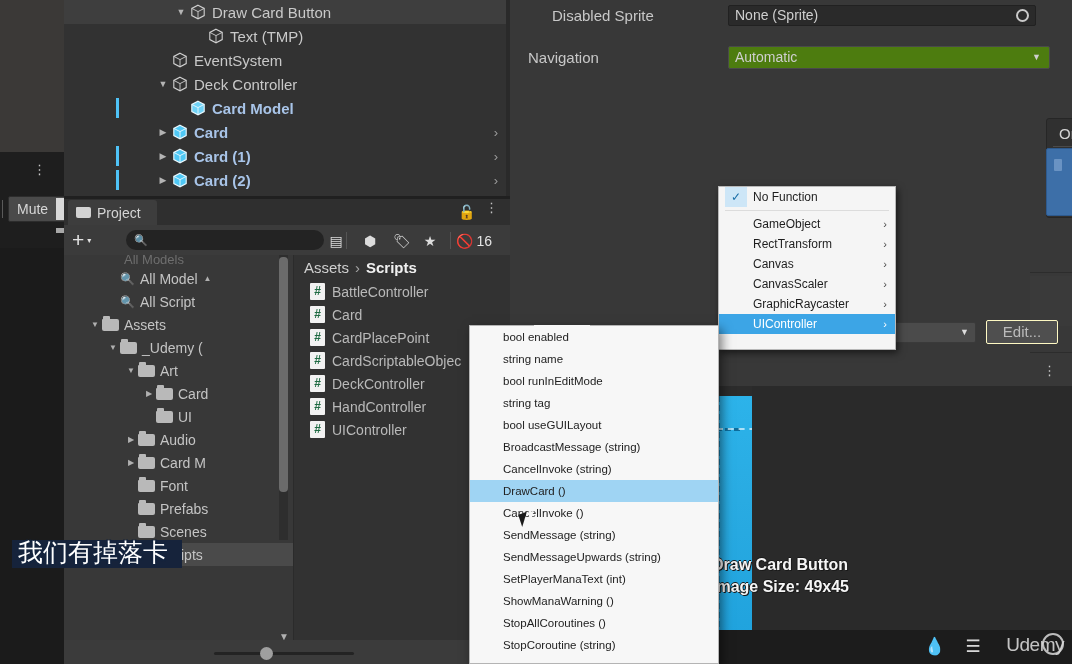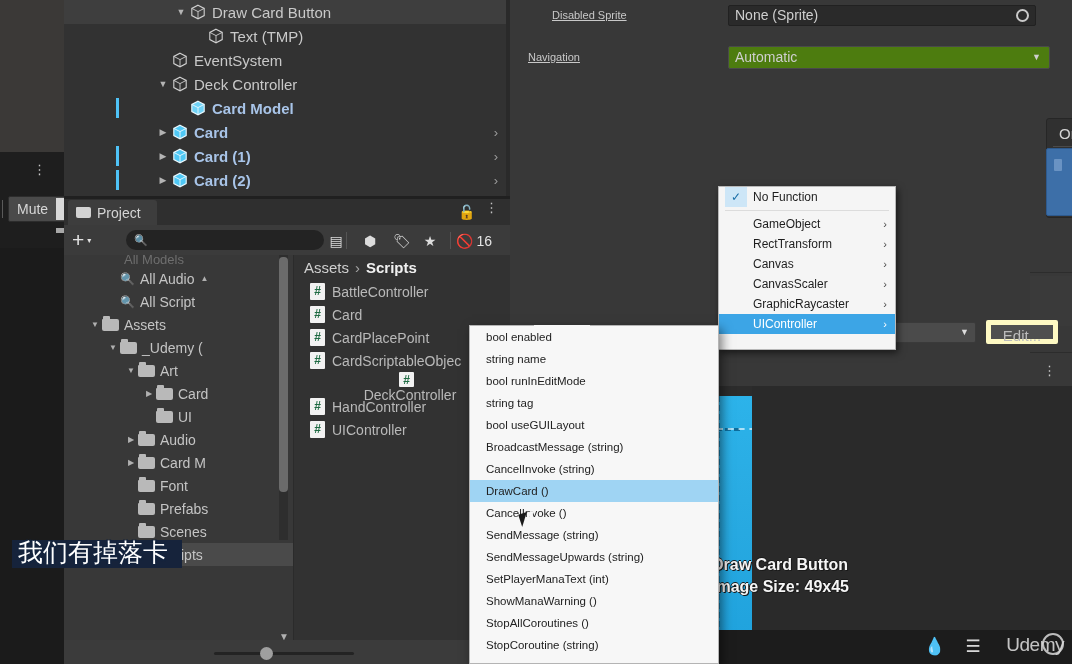--- a/index.html
+++ b/index.html
@@ -160,42 +160,42 @@
   #proj-right-bottombar { position:absolute; left:230px; bottom:0; width:216px; height:22px; background:#3d3d3d; }
   #proj-bottombar { position:absolute; left:0; bottom:0; width:446px; height:24px; background:#3b3b3b; }
   #proj-slider-track { position:absolute; left:150px; bottom:9px; width:140px; height:3px; background:#232323; border-radius:2px;}
   #proj-slider-knob { position:absolute; left:196px; bottom:4px; width:13px; height:13px; background:#9f9f9f; border-radius:50%;}
 
   
   #inspector {
     position: absolute; left: 510px; top: 0; width: 562px; height: 664px; background: #383838;
   }
   .prop-row { position:absolute; left:0; height:26px; width:562px; display:flex; align-items:center; }
-  .prop-label { color:#c8c8c8; font-size:11px;text-decoration:underline; }
+  .prop-label { color:#c8c8c8; font-size:15px; }
   .field {
     background:#2a2a2a; border:1px solid #212121; border-radius:2px; height:21px;
     display:flex; align-items:center; color:#cfcfcf; font-size:14px; padding:0 6px;
   }
   .field.grey { background:#4d7c0f; border-color:#4a4a4a; }
   #onclick-panel {
     position:absolute; left:536px; top:118px; width:518px; height:100px;
     background:#303030; border:1px solid #262626; border-radius:3px;
   }
   #onclick-title { position:absolute; left:12px; top:6px; color:#d4d4d4; font-size:15px; }
   #onclick-sep { position:absolute; left:6px; top:27px; width:506px; height:1px; background:#4a4a4a; }
   #event-entry {
     position:absolute; left:536px; top:148px; width:518px; height:68px;
     background: #3d6fa8; border:1px solid #2e5a8e; border-radius:2px;
   }
   #event-handle { position:absolute; left:7px; top:10px; width:8px; height:12px; background:#6a93c3; border-radius:1px; }
   #insp-sep1 { position:absolute; left:520px; top:272px; width:552px; height:1px; background:#2c2c2c; }
   #matpanel { position:absolute; left:520px; top:276px; width:552px; height:50px; background:#3a3a3a; }
   #edit-btn {
     position:absolute; right:14px; top:320px; width:72px; height:24px;
-    background:#4f4f4f; border:5px solid #fef9c3; border-radius:2px;
+    background:#4f4f4f; border:1px solid #fef9c3; border-radius:2px;
     color:#bbb; font-size:15px; text-align:center; line-height:22px;
   }
   #combo-small {
     position:absolute; right:96px; top:322px; width:84px; height:21px;
     background:#4b4b4b; border:1px solid #3a3a3a; border-radius:2px;
   }
   #combo-small .ar { position:absolute; right:6px; top:4px; color:#ddd; font-size:9px; }
   #insp-sep2 { position:absolute; left:520px; top:352px; width:552px; height:1px; background:#2c2c2c; }
   #insp-kebab3 { position:absolute; right:16px; top:366px; color:#c8c8c8; font-size:13px; line-height:9px; }
   #insp-scrollbar { position:absolute; right:2px; top:386px; width:6px; height:250px; background:#2e2e2e; }
@@ -267,21 +267,21 @@
   #dd-methods {
     position:absolute; left:469px; top:325px; width:250px; height:339px;
     background:#f7f7f7; border:1px solid #b4b4b4; z-index:45;
     box-shadow: 3px 4px 10px rgba(0,0,0,.5);
   }
   #dd-m-topnotch {
     position:absolute; left:64px; top:-1px; width:56px; height:2px; background:#f7f7f7;
   }
   .ddm-row {
     height:22px; display:flex; align-items:center; color:#222; font-size:11.5px;
-    padding-left:16px; white-space:nowrap;
+    padding-left:33px; white-space:nowrap;
   }
   .ddm-row.sel { background:#9fd4f3; }
   #cursor {
     position:absolute; left:520px; top:513px; width:0; height:0; z-index:60;
     border-left: 9px solid #1a1a1a; border-bottom: 13px solid transparent;
     transform: rotate(-18deg);
   }
   #cursor:after {
     content:""; position:absolute; left:1px; top:1px;
     border-left: 6px solid #f6f6f6; border-bottom: 9px solid transparent;
@@ -451,21 +451,21 @@
     <div id="proj-body">
       <div id="proj-left">
         <div id="proj-left-topcut">
           <div id="cut-label">All Models</div>
         </div>
         <div id="tree-rows">
             <div class="srow" style="top: 12px;">
               <span style="width:42px;flex:0 0 42px"></span>
               <span class="tw"></span>
               <span class="mag">🔍</span>
-              <span>All Audio</span>
+              <span>All Model</span>
               <span style="margin-left:6px;font-size:8px;color:#b0b0b0">▲</span>
             </div>
             <div class="srow" style="top: 35px;">
               <span style="width:42px;flex:0 0 42px"></span>
               <span class="tw"></span>
               <span class="mag">🔍</span>
               <span>All Script</span>
             </div>
             <div class="srow" style="top: 58px;">
               <span style="width:24px;flex:0 0 24px"></span>
@@ -579,21 +579,21 @@
               <span>Card</span>
             </div>
             <div class="frow" style="top: 71px;">
               <span class="csicon"></span>
               <span>CardPlacePoint</span>
             </div>
             <div class="frow" style="top: 94px;">
               <span class="csicon"></span>
               <span>CardScriptableObjec</span>
             </div>
-            <div class="frow" style="top: 117px; flex-direction: column;">
+            <div class="frow" style="top: 117px;">
               <span class="csicon"></span>
               <span>DeckController</span>
             </div>
             <div class="frow" style="top: 140px;">
               <span class="csicon"></span>
               <span>HandController</span>
             </div>
             <div class="frow" style="top: 163px;">
               <span class="csicon"></span>
               <span>UIController</span>

